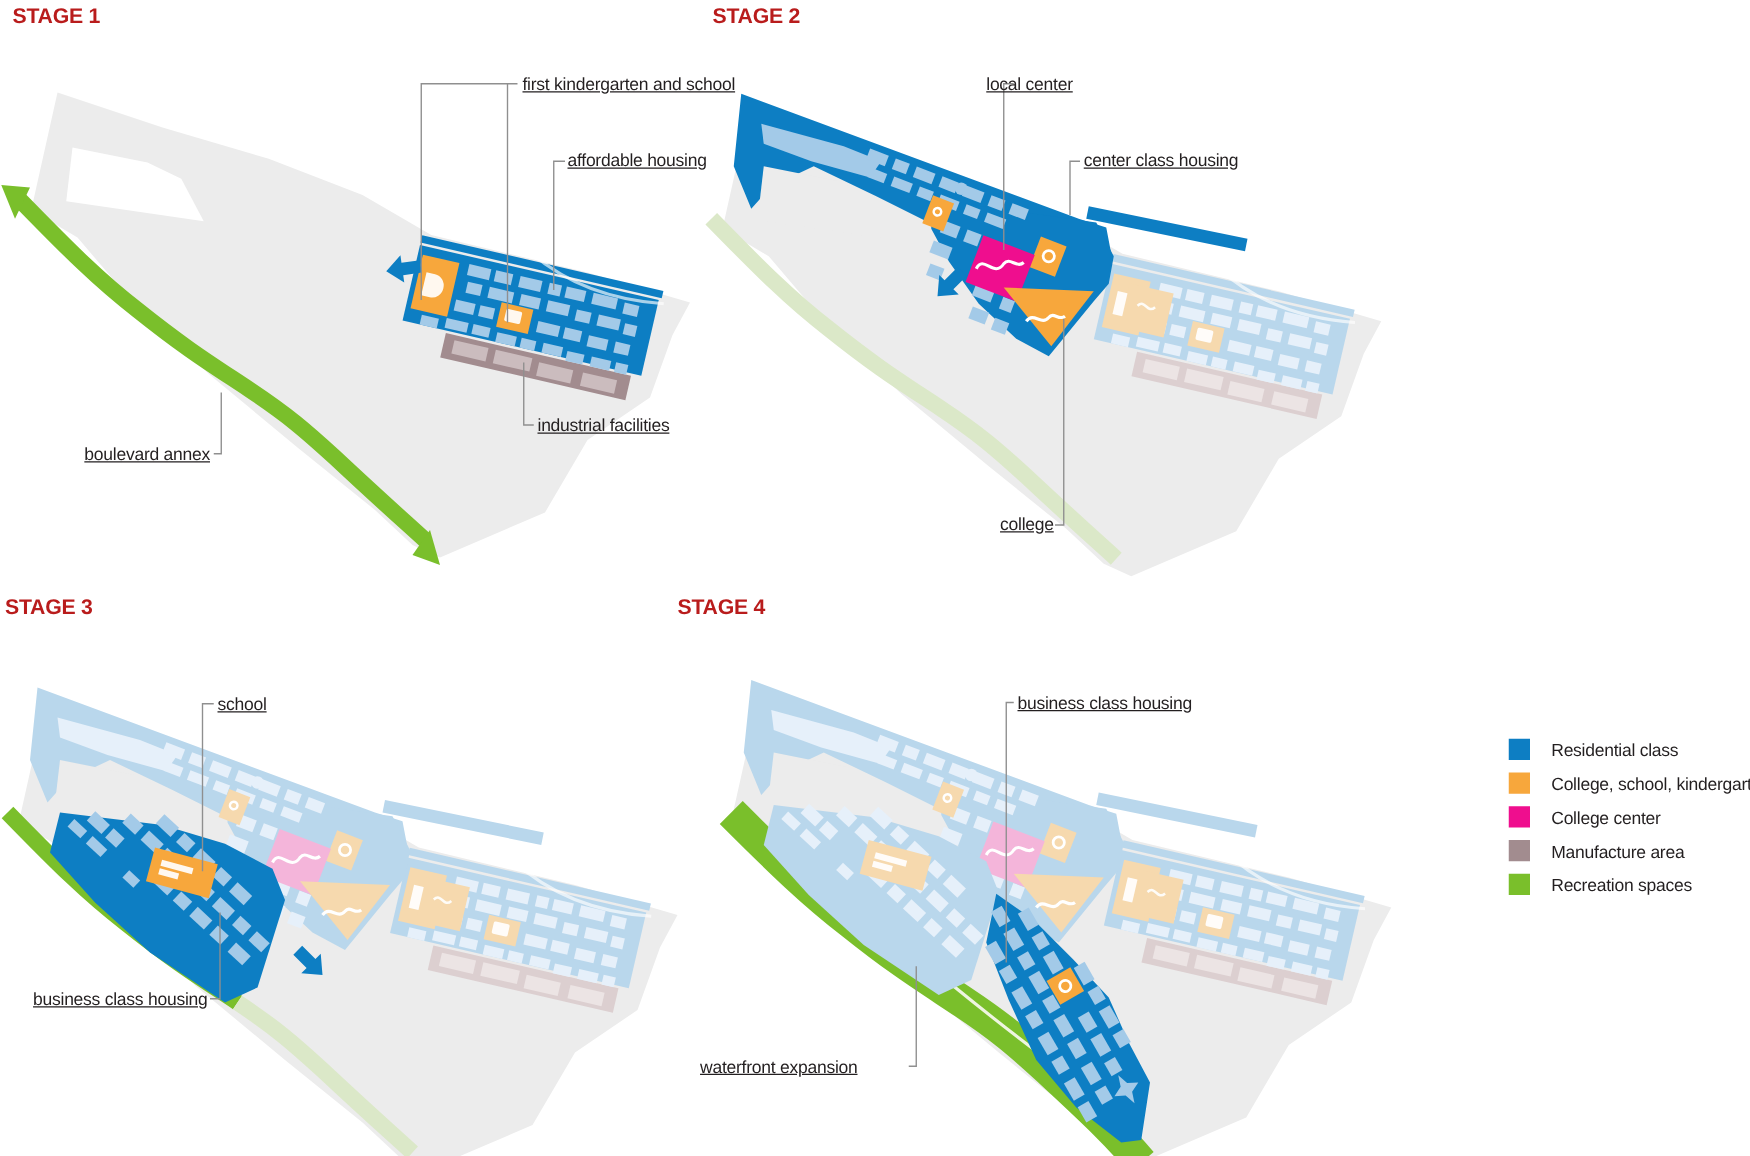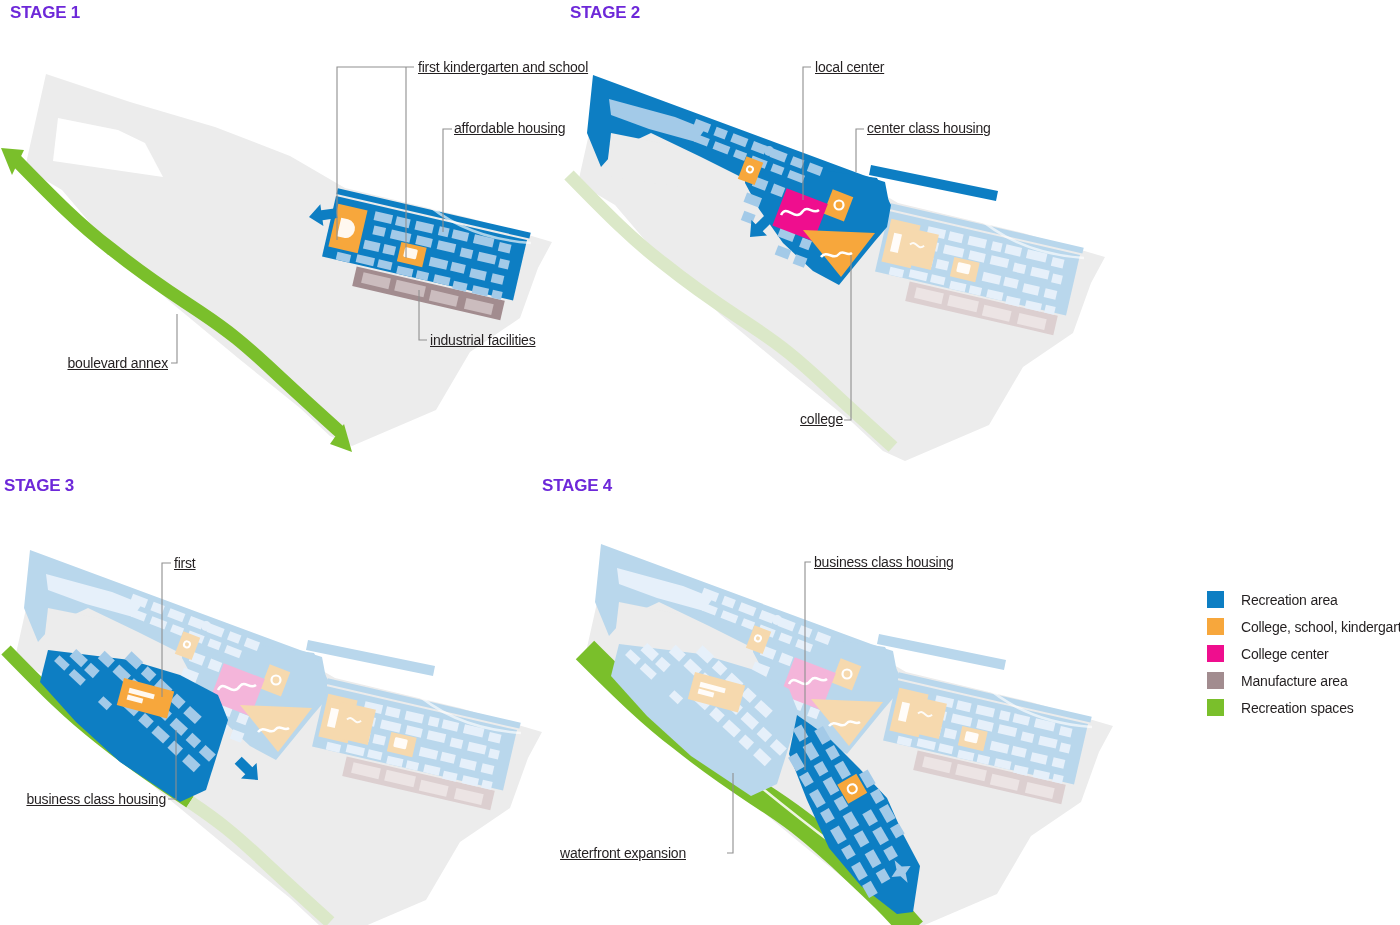--- a/index.html
+++ b/index.html
@@ -3,21 +3,21 @@
 <meta charset="utf-8">
 <style>
   html,body{margin:0;padding:0;background:#fff;}
   #stage-canvas{
     position:relative;width:1400px;height:925px;background:#fff;overflow:hidden;
     font-family:"Liberation Sans","DejaVu Sans",sans-serif;color:#231f20;
   }
   #map-svg{position:absolute;left:0;top:0;width:1400px;height:925px;}
   .stage-title{
     position:absolute;font-size:17px;font-weight:600;letter-spacing:-0.2px;
-    color:#6d28d9;white-space:nowrap;z-index:3;text-align:center;
+    color:#b91c1c;white-space:nowrap;z-index:3;text-align:center;
   }
   .lbl{
     position:absolute;font-size:14px;line-height:15px;letter-spacing:-0.2px;
     color:#231f20;white-space:nowrap;z-index:3;text-decoration:underline;
   }
   .lbl.r{text-align:left;}
   
   .on{--base:#0d7ec3;--bldg:#a3cae8;--orange:#f7a73c;--pink:#ef0e8e;--mauve:#a28c8f;--mauvei:#cbbcbe;}
   .off{--base:#b9d7ec;--bldg:#e6f0fa;--orange:#f6d9ae;--pink:#f4b5da;--mauve:#dccfd0;--mauvei:#ece4e4;}
   #legend{position:absolute;left:1207px;top:591px;z-index:3;}
@@ -298,34 +298,34 @@
 <div class="stage-title" style="left:10px;top:3px">STAGE 1</div>
 <div class="stage-title" style="left:570px;top:3px">STAGE 2</div>
 <div class="stage-title" style="left:4px;top:476px">STAGE 3</div>
 <div class="stage-title" style="left:542px;top:476px">STAGE 4</div>
 
 <div class="lbl" style="left:418px;top:60px">first kindergarten and school</div>
 <div class="lbl" style="left:454px;top:121px">affordable housing</div>
 <div class="lbl" style="left:430px;top:333px">industrial facilities</div>
 <div class="lbl r" style="right:1232px;top:356px">boulevard annex</div>
 
-<div class="lbl" style="left:815px;top:60px">local center</div>
+<div class="lbl" style="left:789px;top:60px">local center</div>
 <div class="lbl" style="left:867px;top:121px">center class housing</div>
 <div class="lbl r" style="right:557px;top:412px">college</div>
 
-<div class="lbl" style="left:174px;top:556px">first</div>
+<div class="lbl" style="left:174px;top:556px">school</div>
 <div class="lbl r" style="right:1234px;top:792px">business class housing</div>
 
 <div class="lbl" style="left:814px;top:555px">business class housing</div>
 <div class="lbl r" style="right:714px;top:846px">waterfront expansion</div>
 
 <div id="legend">
   <div class="legend-row">
     <div class="legend-swatch" style="background:#0d7ec3"></div>
-    <div class="legend-label">Recreation area</div>
+    <div class="legend-label">Residential class</div>
   </div>
   <div class="legend-row">
     <div class="legend-swatch" style="background:#f7a73c"></div>
     <div class="legend-label">College, school, kindergarten</div>
   </div>
   <div class="legend-row">
     <div class="legend-swatch" style="background:#ef0e8e"></div>
     <div class="legend-label">College center</div>
   </div>
   <div class="legend-row">

